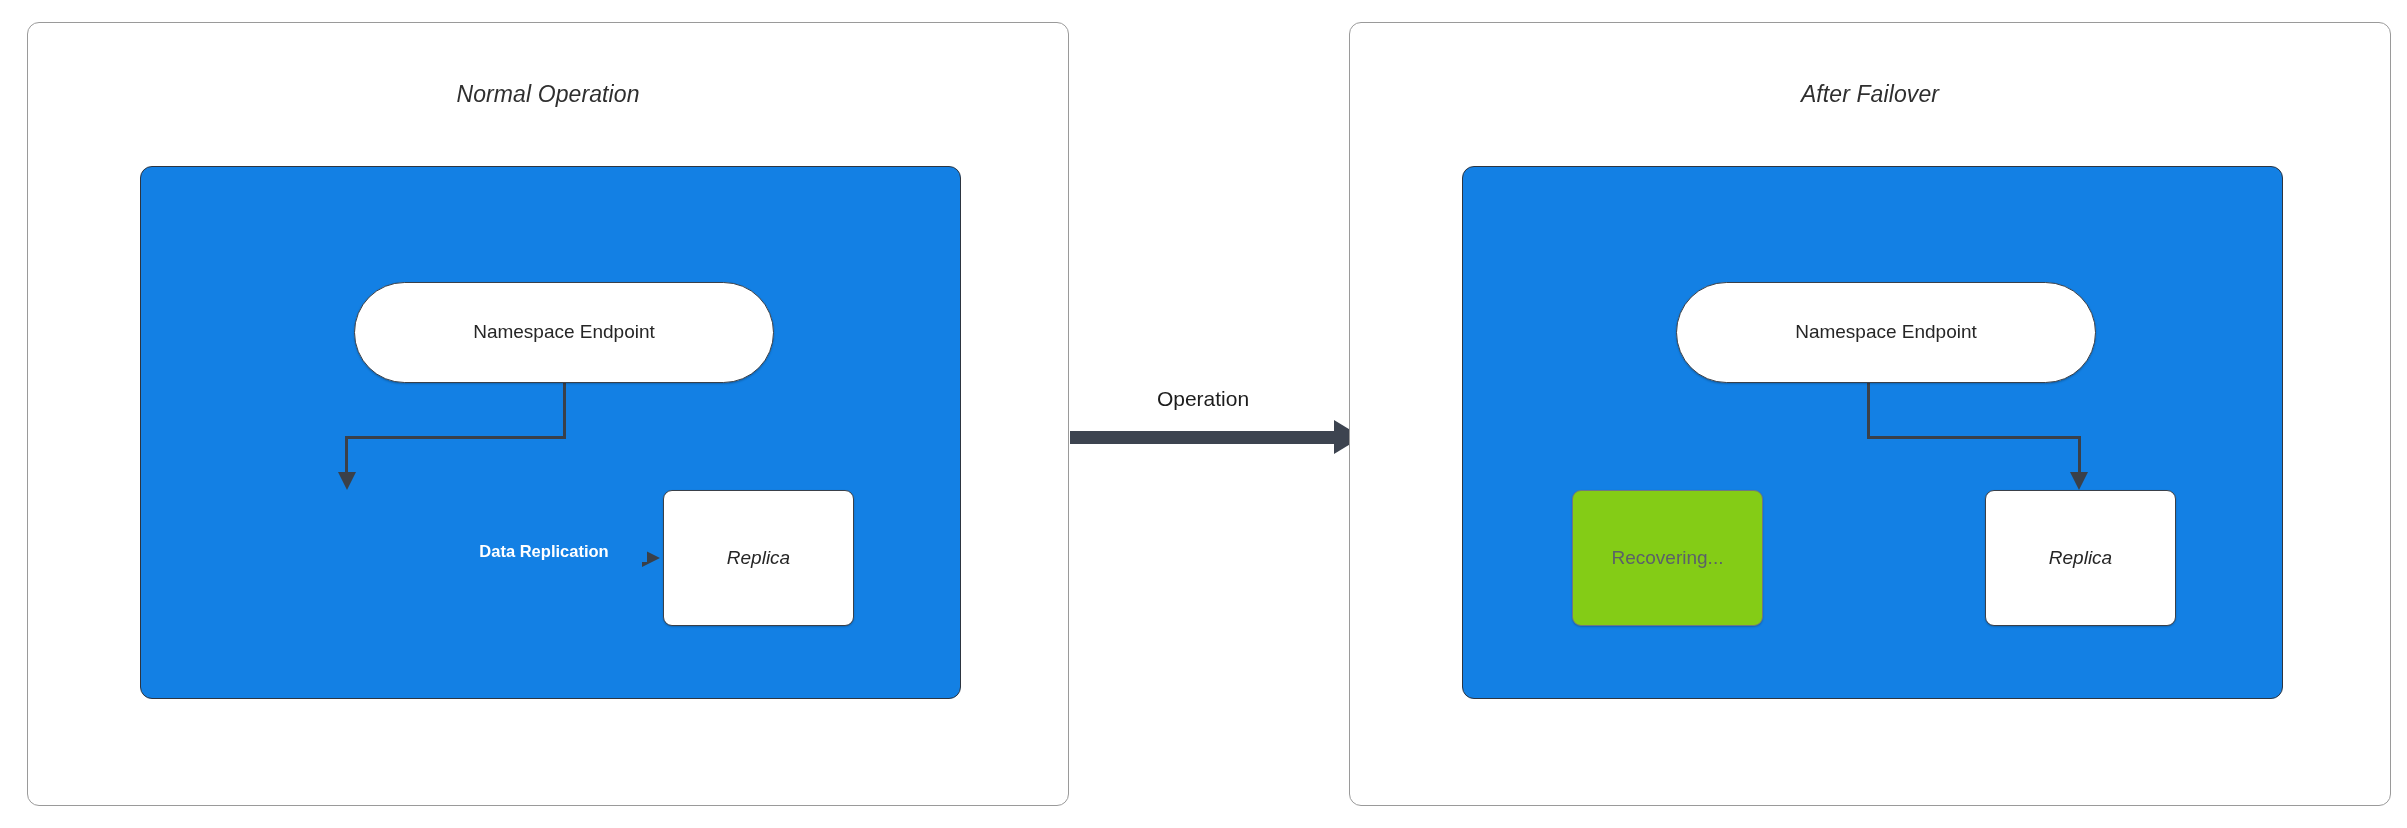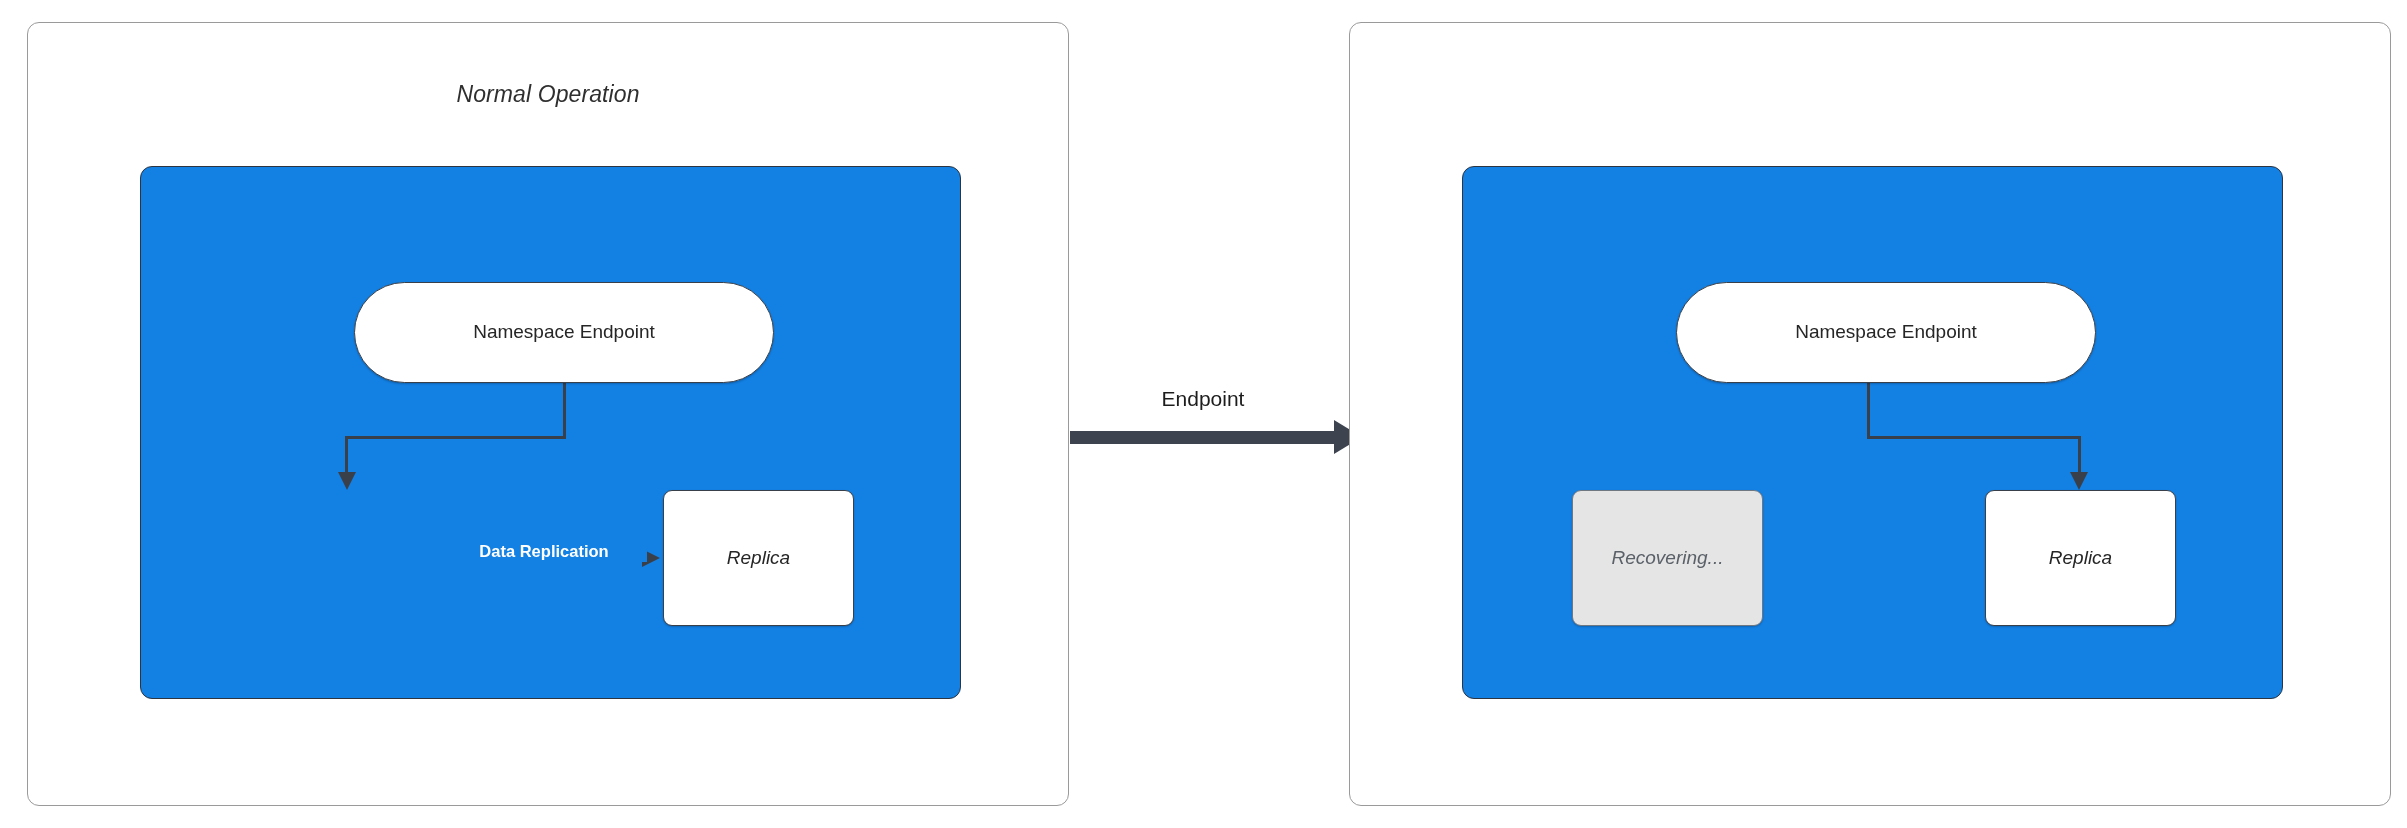--- a/index.html
+++ b/index.html
@@ -85,24 +85,23 @@
   .node-box {
     border-radius: 9px;
     width: 191px;
     height: 136px;
     top: 323px;
   }
   .node-box.left-slot  { left: 109px; }
   .node-box.right-slot { left: 522px; font-style: italic; }
 
   .node-box.muted {
-    background: #e5e5e5;
+    background: #84cc16;
     border-color: #6f7780;
     color: #5b6169;
-    font-style: italic;
   }
 
   
   .conn { position: absolute; background: #3a4049; }
   .conn-v { width: 3.2px; }
   .conn-h { height: 3.2px; }
 
   .arrowhead-down {
     position: absolute;
     width: 0;
@@ -211,26 +210,27 @@
       <div id="repl-label">Data Replication</div>
 
       <div class="node node-pill">Namespace Endpoint</div>
 
 
       <div class="node node-box right-slot">Replica</div>
 
     </div>
   </div>
 
-  <div id="failover-label">Endpoint</div>
+  <div id="failover-label">Operation</div>
   <div id="failover-shaft"></div>
   <div id="failover-head"></div>
 
   <div class="panel" id="panel-right">
 
+    <div class="panel-title">After Failover</div>
 
     <div class="blue-zone">
 
       <div class="conn conn-v" id="rc-seg1"></div>
       <div class="conn conn-h" id="rc-seg2"></div>
       <div class="conn conn-v" id="rc-seg3"></div>
       <div class="arrowhead-down" id="rc-head"></div>
 
       <div class="node node-pill">Namespace Endpoint</div>
 

